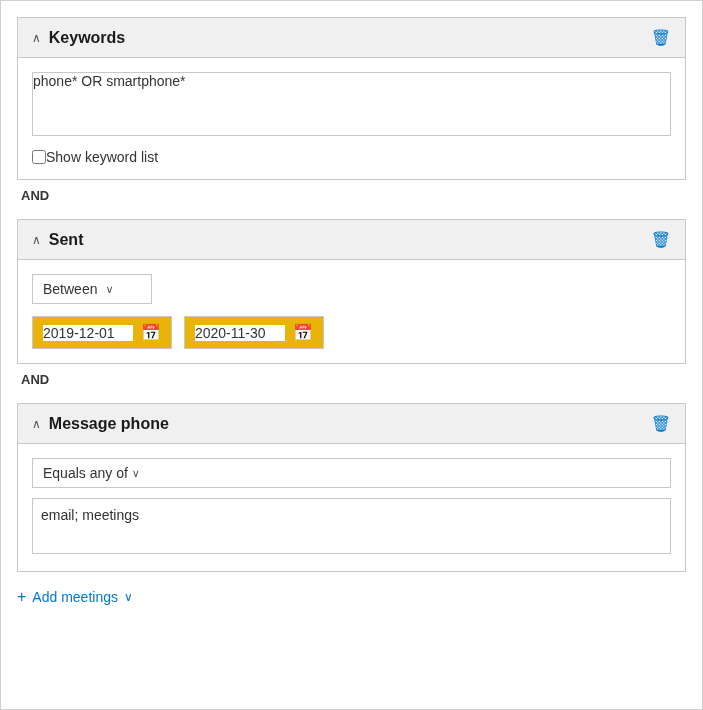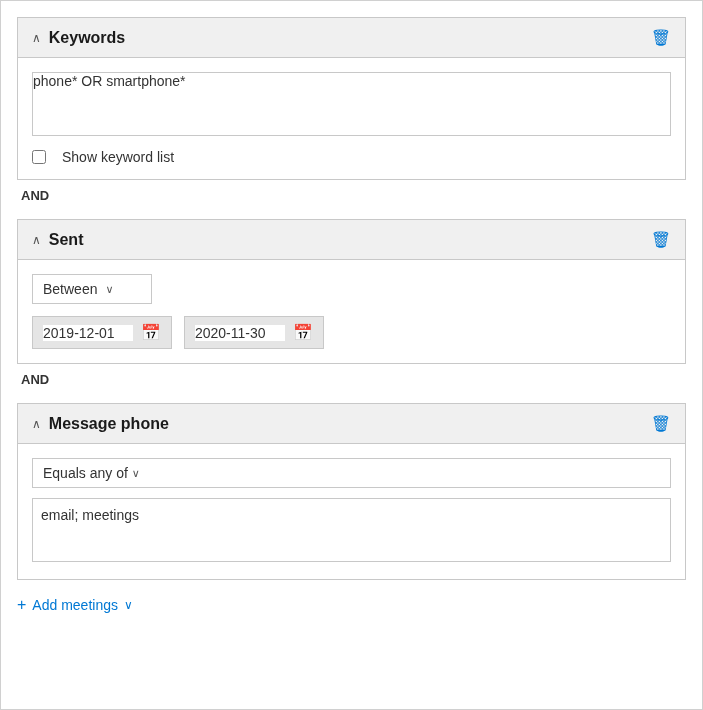--- a/index.html
+++ b/index.html
@@ -87,21 +87,21 @@
       font-size: 14px;
       font-family: 'Segoe UI', Tahoma, Geneva, Verdana, sans-serif;
       resize: none;
       outline: none;
       color: #333;
     }
 
     .show-keyword-row {
       display: flex;
       align-items: center;
-      gap: 16px;
+      gap: 0;
       margin-top: 10px;
     }
 
     .show-keyword-checkbox {
       width: 14px;
       height: 14px;
       border: 1px solid #666;
       cursor: pointer;
     }
 
@@ -136,21 +136,21 @@
       display: flex;
       align-items: center;
       gap: 12px;
     }
 
     .date-input-wrapper {
       display: flex;
       align-items: center;
       border: 1px solid #c8c8c8;
       padding: 6px 10px;
-      background: #e5e5e5;
+      background: #eab308;
       gap: 8px;
     }
 
     .date-input {
       border: none;
       outline: none;
       font-size: 14px;
       font-family: 'Segoe UI', Tahoma, Geneva, Verdana, sans-serif;
       color: #333;
       width: 90px;
@@ -173,21 +173,21 @@
       display: flex;
       align-items: center;
       gap: 4px;
       min-width: 130px;
       color: #333;
       margin-bottom: 10px;
     }
 
     .message-kind-textarea {
       width: 100%;
-      height: 64px;
+      height: 56px;
       border: 1px solid #c8c8c8;
       padding: 8px;
       font-size: 14px;
       font-family: 'Segoe UI', Tahoma, Geneva, Verdana, sans-serif;
       resize: none;
       outline: none;
       color: #333;
     }
 
     .add-condition-row {

